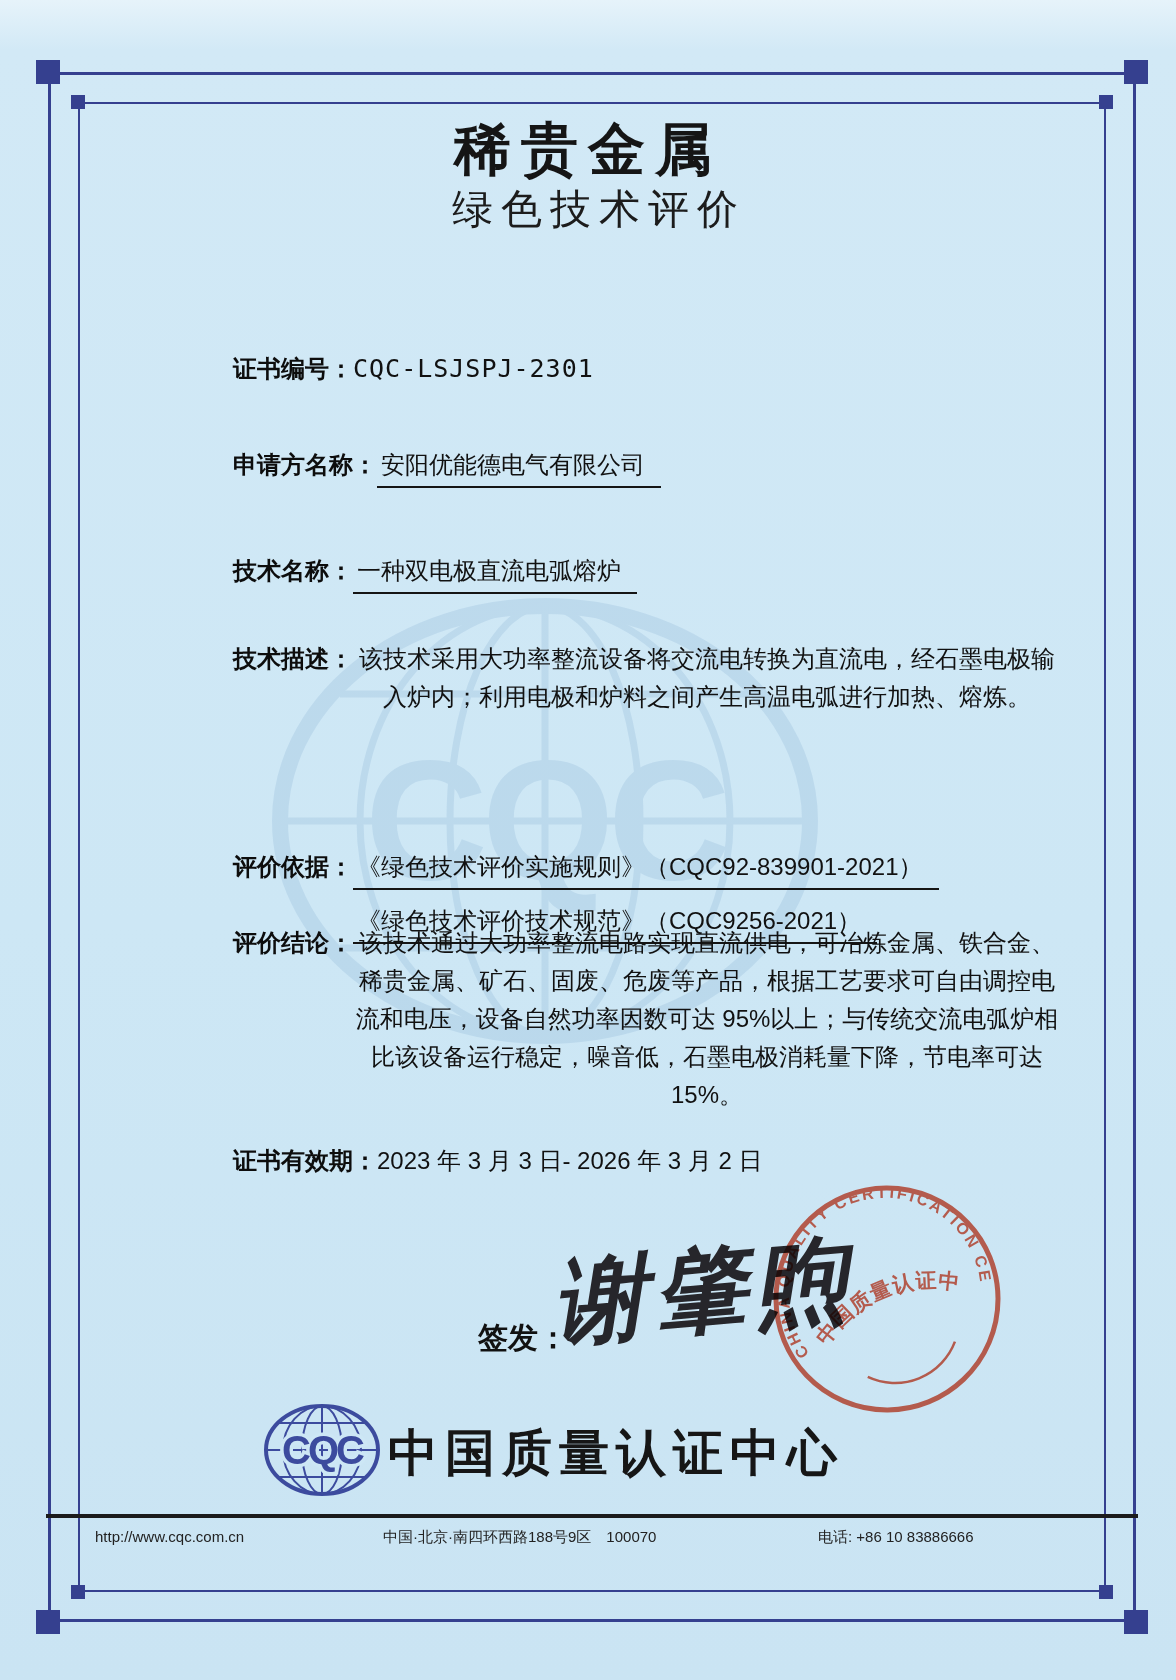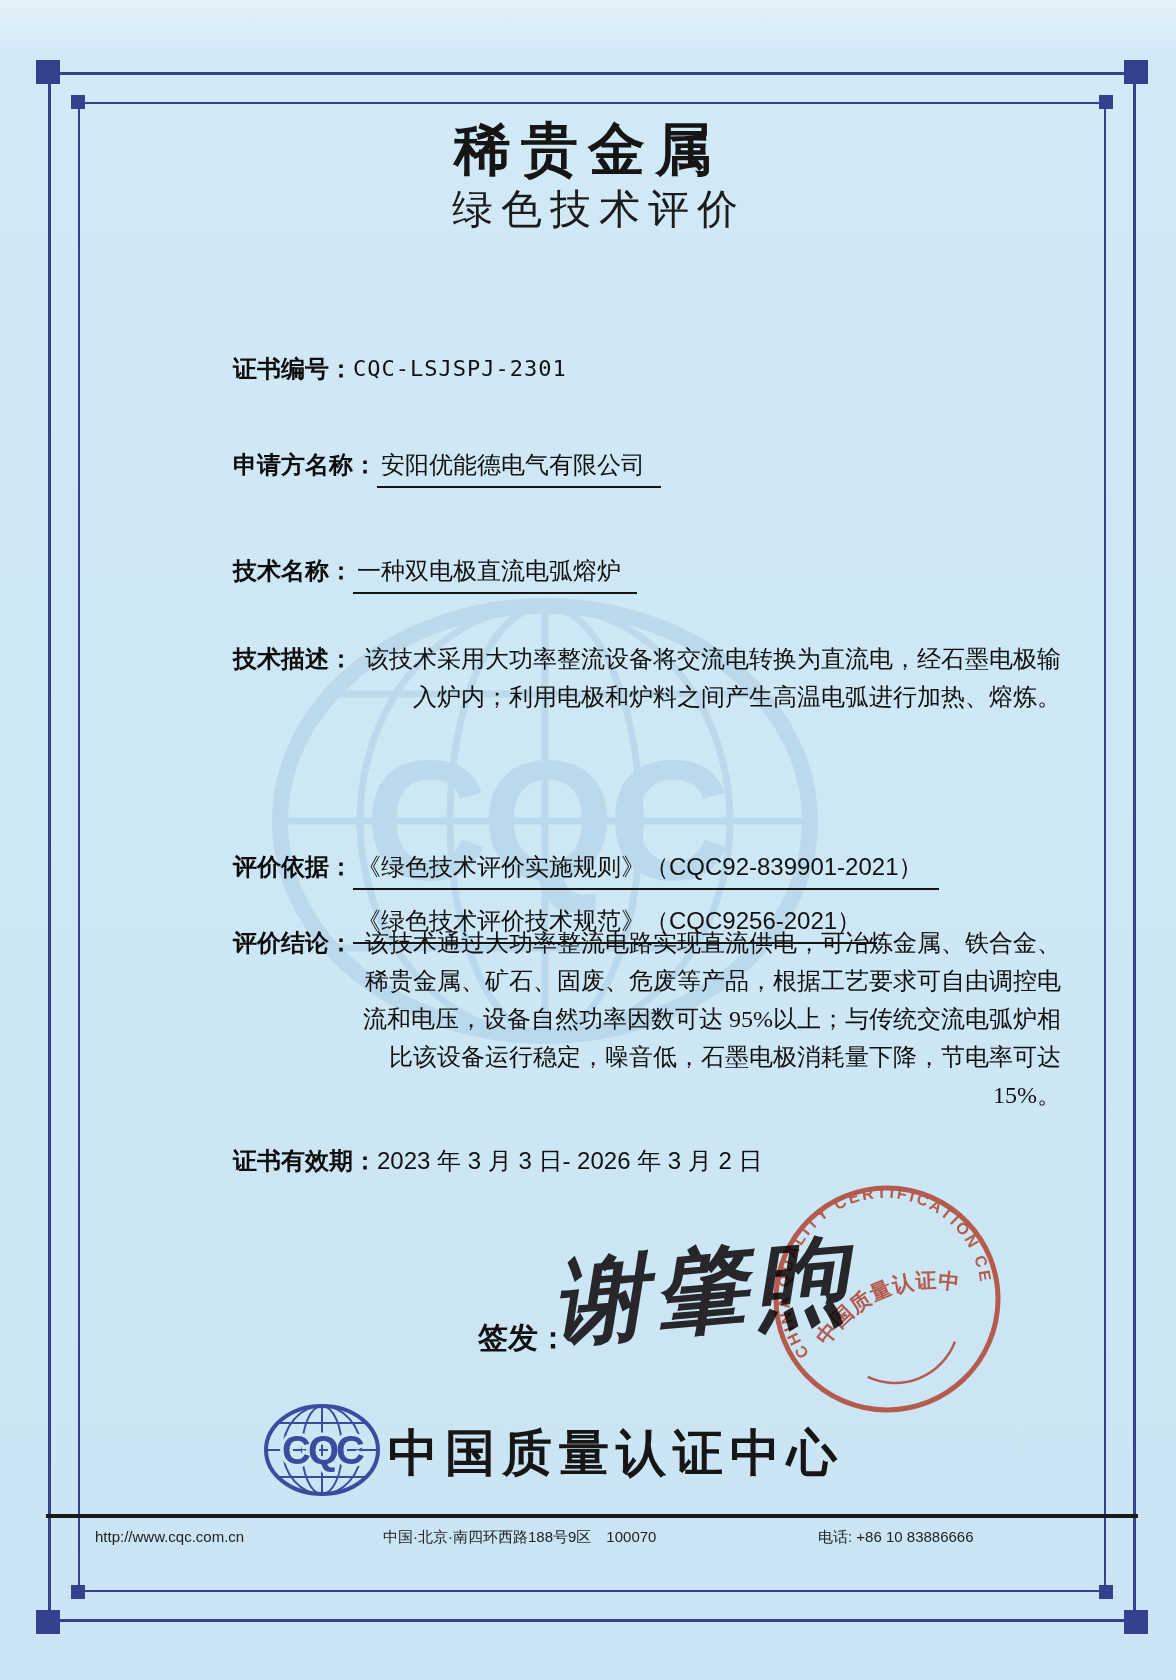--- a/index.html
+++ b/index.html
@@ -19,23 +19,23 @@
   
   .title{position:absolute; left:0; right:0; top:112px; text-align:center;
     font-size:57px; font-weight:900; letter-spacing:10px; color:#151515;}
   .subtitle{position:absolute; left:0; right:0; top:182px; text-align:center;
     font-size:41px; font-weight:500; letter-spacing:8px; color:#1c1c1c;padding-left:22px;}
   
   .row{position:absolute; left:185px; display:flex; align-items:flex-start;
     font-size:24px; line-height:38px;}
   .lbl{font-weight:700; white-space:nowrap; color:#0d0d0d;margin-left:48px;}
   .val{font-weight:500; color:#111;}
-  .mono{font-family:"DejaVu Sans Mono", monospace; font-size:22px; letter-spacing:1px; font-weight:500;}
+  .mono{font-family:"DejaVu Sans Mono", monospace; font-size:25px; letter-spacing:1px; font-weight:500;}
   .u{border-bottom:2px solid #151515; padding:0 16px 2px 4px;}
-  .para{width:708px; font-weight:500; text-align:right;font-family:Liberation Serif, serif;}
+  .para{width:708px; font-weight:500; text-align:center;}
   .basis-lines{display:flex; flex-direction:column; gap:12px;}
   .basis-lines .u{align-self:flex-start;}
   
   .sign-label{position:absolute; left:478px; top:1318px; font-size:30px; font-weight:600;}
   .sign-name{position:absolute; left:552px; top:1228px; font-size:94px; font-weight:600;
     font-family:"DejaVu Serif", serif; font-style:italic; color:#26262b;
     transform:rotate(-5deg); letter-spacing:6px; white-space:nowrap;}
   .issuer-name{position:absolute; left:388px; top:1420px; font-size:50px; font-weight:700;
     letter-spacing:7px; color:#161616; white-space:nowrap;}
   .logo{position:absolute; left:262px; top:1402px; width:120px; height:96px;}

